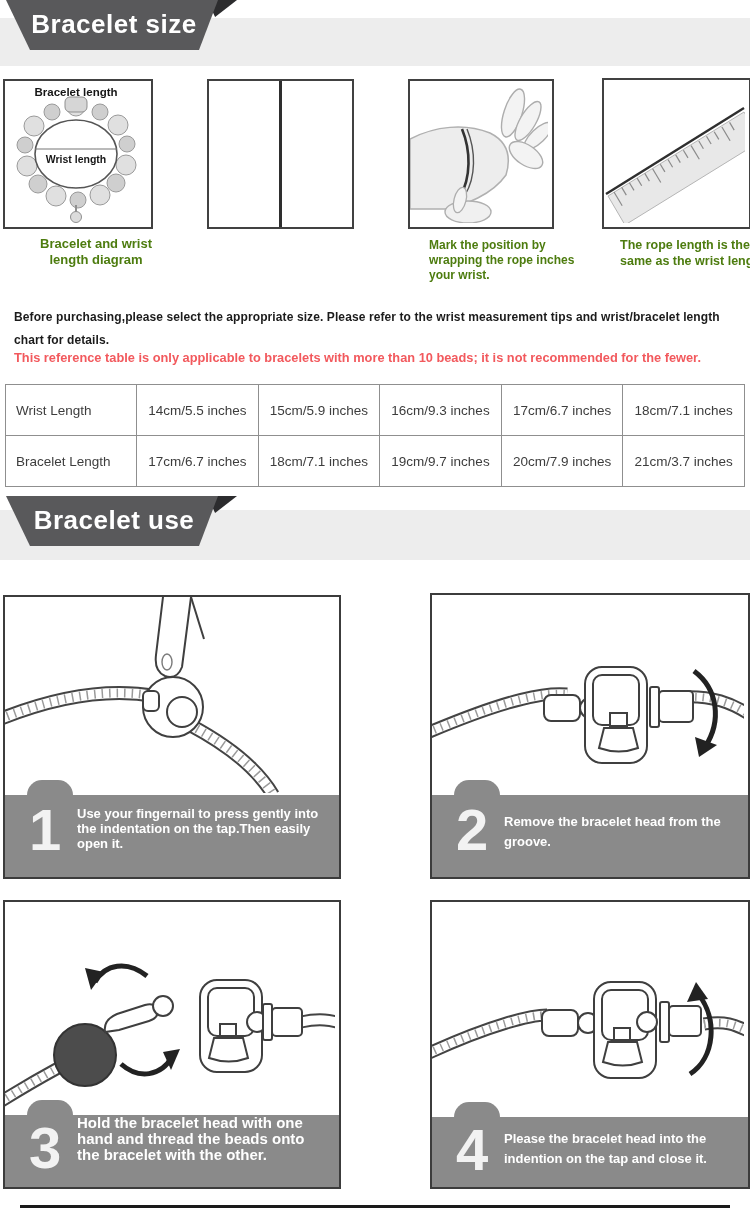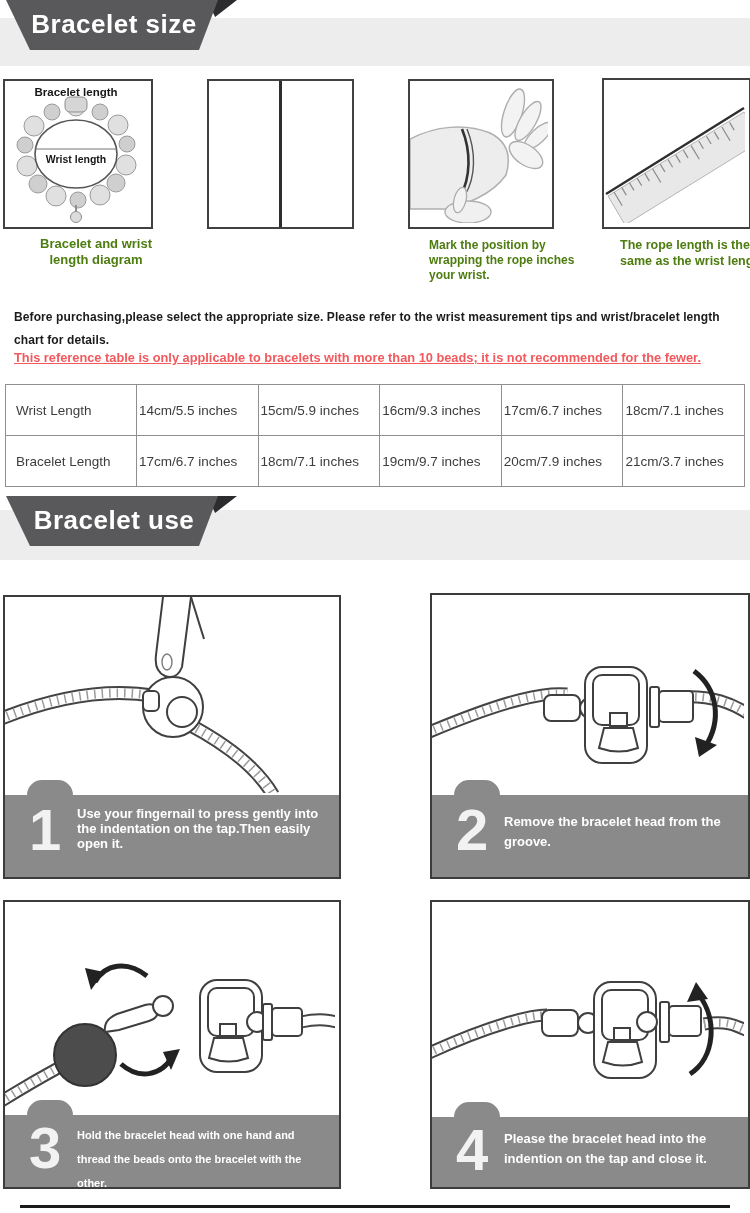--- a/index.html
+++ b/index.html
@@ -17,25 +17,25 @@
                font-size:26px;font-weight:800;color:#fff;letter-spacing:.5px;}
   
   .mbox{position:absolute;background:#fff;border:2px solid #414141;}
   .mcap{position:absolute;font-weight:700;color:#4d7c0f;padding-left:20px;}
   .inbox-label{position:absolute;font-weight:700;color:#161616;}
   .ropeline{position:absolute;width:3px;background:#2e2e2e;}
   
   .intro{position:absolute;left:14px;top:294px;width:730px;font-size:12px;font-weight:800;
          line-height:23px;color:#1b1b1b;letter-spacing:.1px;margin-top:12px;}
   .warning{position:absolute;left:14px;top:350px;width:736px;font-size:12.8px;font-weight:700;
-           color:#f2595d;white-space:nowrap;text-decoration:underline;}
+           color:#f2595d;white-space:nowrap;}
   
   table.sizes{position:absolute;left:5px;top:384px;width:740px;border-collapse:collapse;
               font-size:13.5px;color:#3d3d3d;table-layout:fixed;}
-  table.sizes td{border:1px solid #8f8f8f;height:50px;padding:0 2px;}
+  table.sizes td{border:1px solid #8f8f8f;height:50px;text-align:center;padding:0 2px;}
   table.sizes td.rowhead{text-align:left;padding-left:10px;width:118px;}
   
   .panel{position:absolute;background:#fff;border:2px solid #3c3c3c;}
   .stepbar{position:absolute;left:0;right:0;bottom:0;background:#8a8a8a;}
   .bump{position:absolute;left:22px;top:-15px;width:46px;height:15px;background:#8a8a8a;
         border-radius:23px 23px 0 0;}
   .stepnum{position:absolute;left:24px;top:6px;font-size:58px;font-weight:700;
            color:#f2f2f2;line-height:1;}
   .steptext{position:absolute;left:72px;color:#fff;font-weight:700;}
   svg{display:block;}
@@ -236,21 +236,21 @@
         <circle cx="252" cy="120" r="10"></circle>
         <rect x="215" y="122" width="16" height="12"></rect>
         <path d="M209,136 L238,136 L243,156 Q224,163 204,156 Z"></path>
         <rect x="258" y="102" width="9" height="36" rx="2"></rect>
         <rect x="267" y="106" width="30" height="28" rx="4"></rect>
       </g>
     </svg>
     <div class="stepbar" style="height:72px">
       <div class="bump"></div>
       <div class="stepnum" style="top:4px">3</div>
-      <div class="steptext" style="top:8px;width:252px;font-size:11px;line-height:24px">Hold the bracelet head with one hand and thread the beads onto the bracelet with the other.</div>
+      <div class="steptext" style="top:0;width:252px;font-size:15px;line-height:16px">Hold the bracelet head with one hand and thread the beads onto the bracelet with the other.</div>
     </div>
   </div>
 
   <div class="panel" style="left:430px;top:900px;width:316px;height:285px">
     <svg width="312" height="213" viewBox="0 0 312 213">
       <g fill="none">
         <path d="M-5,152 C60,122 100,113 115,113" stroke="#444" stroke-width="13"></path>
         <path d="M-5,152 C60,122 100,113 115,113" stroke="#fff" stroke-width="9"></path>
         <path d="M-5,152 C60,122 100,113 115,113" stroke="#9a9a9a" stroke-width="8" stroke-dasharray="1.5 6"></path>
         <path d="M272,122 C295,118 305,124 318,130" stroke="#444" stroke-width="13"></path>

